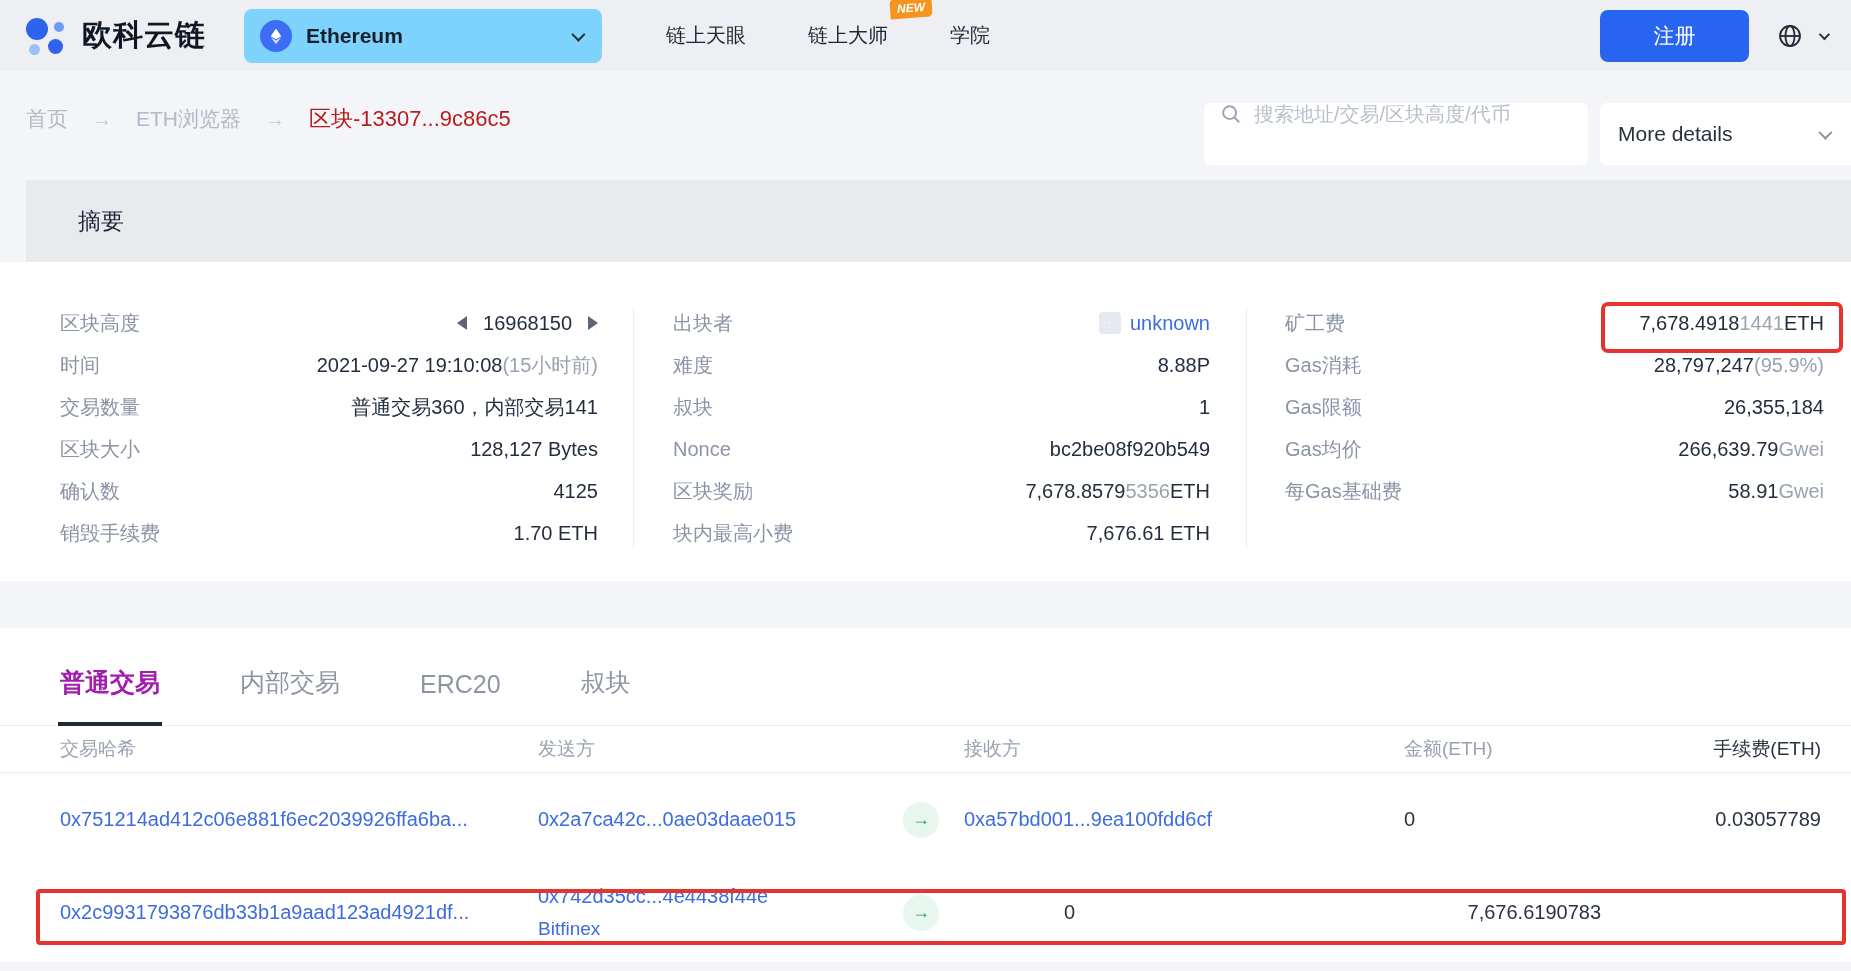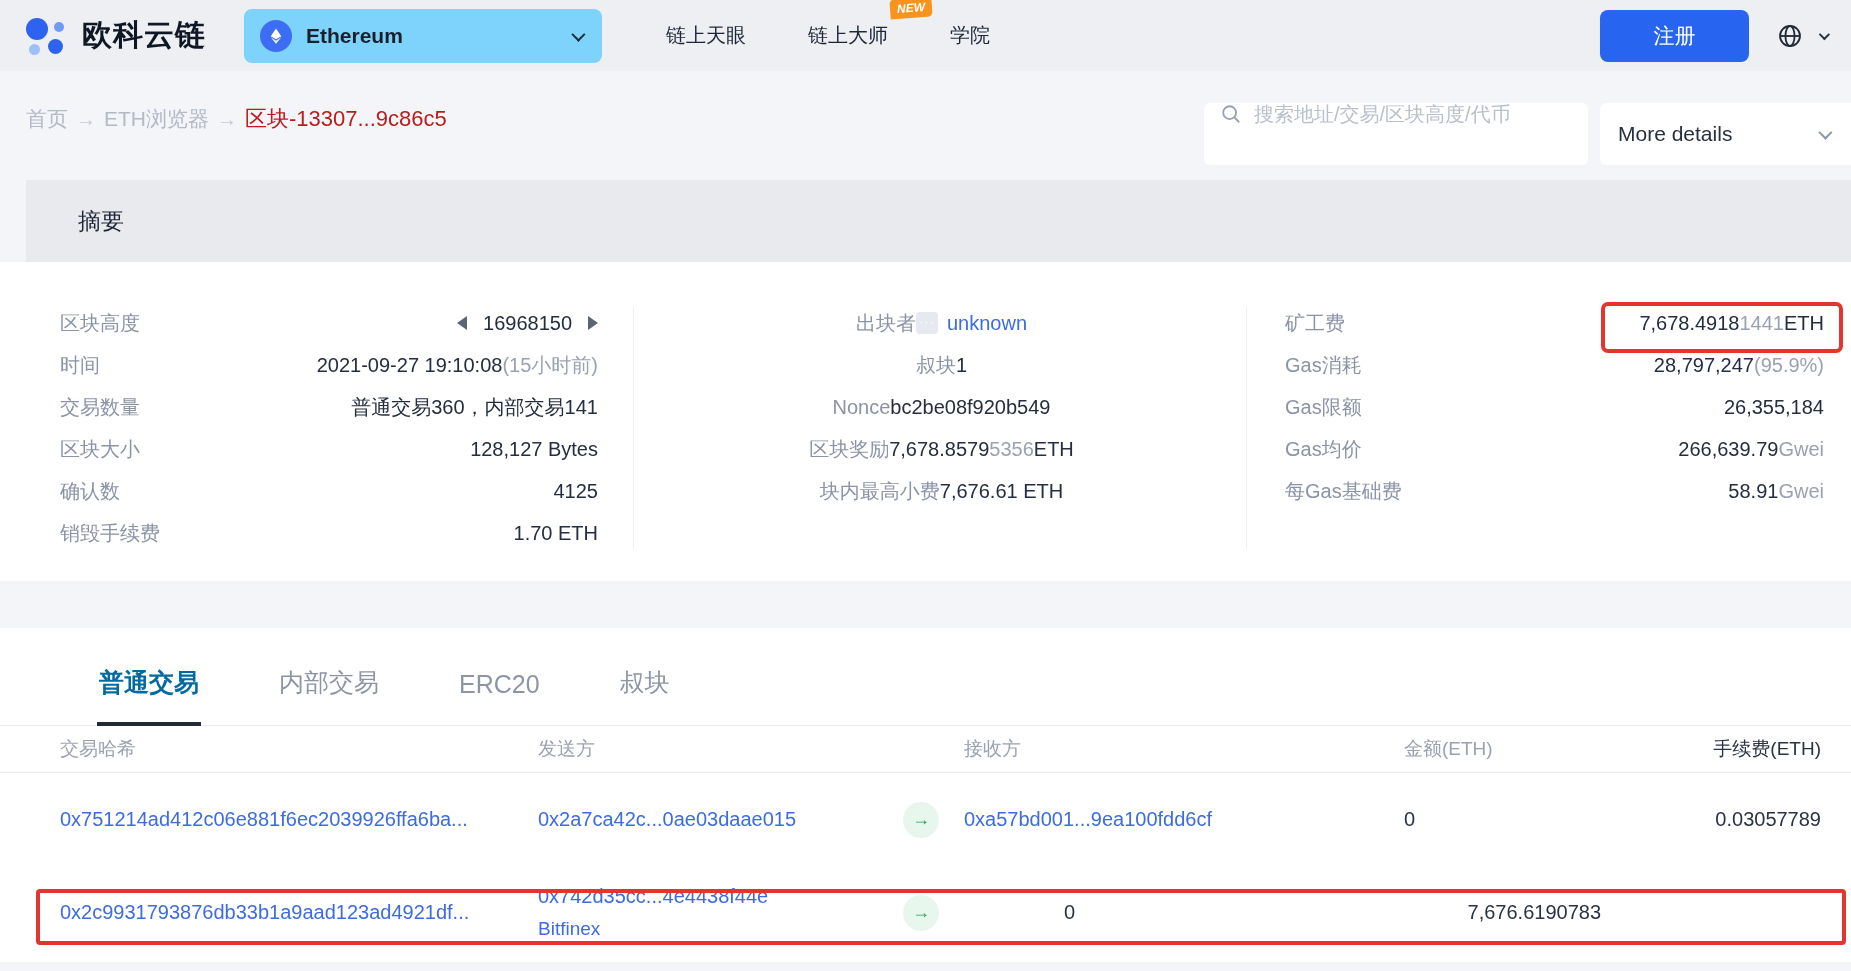--- a/index.html
+++ b/index.html
@@ -28,58 +28,58 @@
   .badge-new { position:absolute; top:-24px; right:-44px; background:#f7941e; color:#fff; font-size:12px; font-style:italic; font-weight:bold; padding:3px 7px; border-radius:5px 5px 5px 0; transform:rotate(-4deg); }
   .badge-new:empty { display:none; }
 
   .nav-right { margin-left:auto; display:flex; align-items:center; }
   .signup-btn { width:149px; height:52px; background:#2765f0; color:#fff; font-size:21px; border:none; border-radius:8px; cursor:pointer; font-family:inherit; }
   .globe-wrap { display:flex; align-items:center; gap:16px; margin-left:28px; cursor:pointer; }
   .chev-sm { width:8px; height:8px; border-right:2.5px solid #2a3342; border-bottom:2.5px solid #2a3342; transform:rotate(45deg) translateY(-2px); }
 
   
   .crumb-row { display:flex; align-items:center; height:96px; padding:0 0 0 26px; }
-  .crumb { display:flex; align-items:center; gap:8px; font-size:21px; }
+  .crumb { display:flex; align-items:center; gap:24px; font-size:21px; }
   .crumb .c-muted { color:#b3b9c6; cursor:pointer; }
   .crumb .c-sep { color:#c3c8d2; font-size:20px; }
   .crumb .c-current { color:#b91c1c; font-size:22px; }
 
   .search-box { position:absolute; left:1204px; top:103px; width:384px; height:62px; background:#fff; border-radius:6px; display:flex; align-items:flex-start; padding:0 16px; }
   .search-box input { border:none; outline:none; flex:1; margin-left:12px; font-size:20px; font-family:inherit; color:#242e40; background:transparent; }
   .search-box input::placeholder { color:#b9c0cc; }
   .more-details { position:absolute; left:1600px; top:103px; width:251px; height:62px; background:#fff; border-radius:6px 0 0 6px; display:flex; align-items:center; justify-content:space-between; padding:0 22px 0 18px; cursor:pointer; }
   .more-details .md-label { font-size:21px; color:#273040; }
   .more-details .chev { border-color:#8d95a5; border-width:2px; }
 
   
   .sum-band { background:#e8eaee; height:82px; display:flex; align-items:center; padding-left:52px; margin-top:13px;margin-left:26px; }
   .sum-title { font-size:23px; font-weight:500; color:#1d2636; }
   .sum-panel { background:#fff; padding:40px 0 27px 0; display:flex; }
   .sum-col { display:flex; flex-direction:column; }
   .sum-col.c1 { width:538px; margin-left:60px; }
-  .sum-col.c2 { width:537px; margin-left:39px;align-items:center; }
+  .sum-col.c2 { width:537px; margin-left:39px; }
   .sum-col.c3 { width:539px; margin-left:38px; }
   .v-div { width:1px; background:#eceef2; margin:6px 0 6px 35px; }
   .v-div.second { margin-left:36px; }
   .sum-row { display:flex; align-items:center; justify-content:space-between; height:42px; font-size:20px; }
   .sum-row .lbl { color:#8b93a6; white-space:nowrap; }
   .sum-row .val-wrap { display:flex; align-items:center; white-space:nowrap; }
   .sum-row .val { color:#242e40; }
   .sum-row .muted { color:#9aa2b2; }
   .tri { width:0; height:0; border:7px solid transparent; cursor:pointer; }
   .tri.left { border-right:10px solid #5c6574; border-left:0; margin-right:16px; }
   .tri.right { border-left:10px solid #5c6574; border-right:0; margin-left:16px; }
   .avatar-sq { width:22px; height:22px; border-radius:4px; background:#e6e9ef; color:#fff; font-size:13px; line-height:19px; text-align:center; margin-right:9px; letter-spacing:1px; }
   a.link, .link { color:#3d6be0; text-decoration:none; cursor:pointer; }
 
   
   .tx-panel { background:#fff; margin-top:47px; height:334px; }
   .tabs { display:flex; align-items:flex-end; gap:80px; padding:24px 0 0 60px; height:98px; border-bottom:1px solid #ecedf1; }
   .tab { position:relative; font-size:25px; color:#8d95a5; padding-bottom:26px; cursor:pointer; }
-  .tab.active { color:#0369a1; font-weight:600;margin-left:39px; }
+  .tab.active { color:#a21caf; font-weight:600; }
   .tab.active::after { content:""; position:absolute; left:-2px; right:-2px; bottom:-1px; height:4px; background:#222a38; }
 
   .tx-grid { display:grid; grid-template-columns:478px 340px 86px 340px 297px auto; align-items:center; padding:0 30px 0 60px; }
   .tx-head { height:47px; border-bottom:1px solid #e8eaee; font-size:19px; color:#9aa1b1; }
   .tx-row { min-height:93px; font-size:20px; }
   .cell-amount { padding-left:100px; }
   .cell-fee { text-align:right; color:#2a3343; }
   .cell-plain { color:#2a3343; }
   .arrow-circ { width:36px; height:36px; border-radius:50%; background:#e8f7ee; color:#2ba35c; font-size:18px; display:flex; align-items:center; justify-content:center; margin:0 auto; }
   .from-cell { display:flex; flex-direction:column; justify-content:center; gap:10px; }
@@ -214,20 +214,26 @@
 
     <div class="sum-col c2">
       <div class="sum-row">
         <span class="lbl">出块者</span>
         <span class="val-wrap">
           <span class="avatar-sq">···</span>
           <span class="link">unknown</span>
         </span>
       </div>
       <div class="sum-row">
+        <span class="lbl">难度</span>
+        <span class="val-wrap">
+            <span class="val">8.88P</span>
+          </span>
+      </div>
+      <div class="sum-row">
         <span class="lbl">叔块</span>
         <span class="val-wrap">
             <span class="val">1</span>
           </span>
       </div>
       <div class="sum-row">
         <span class="lbl">Nonce</span>
         <span class="val-wrap">
             <span class="val">bc2be08f920b549</span>
           </span>

